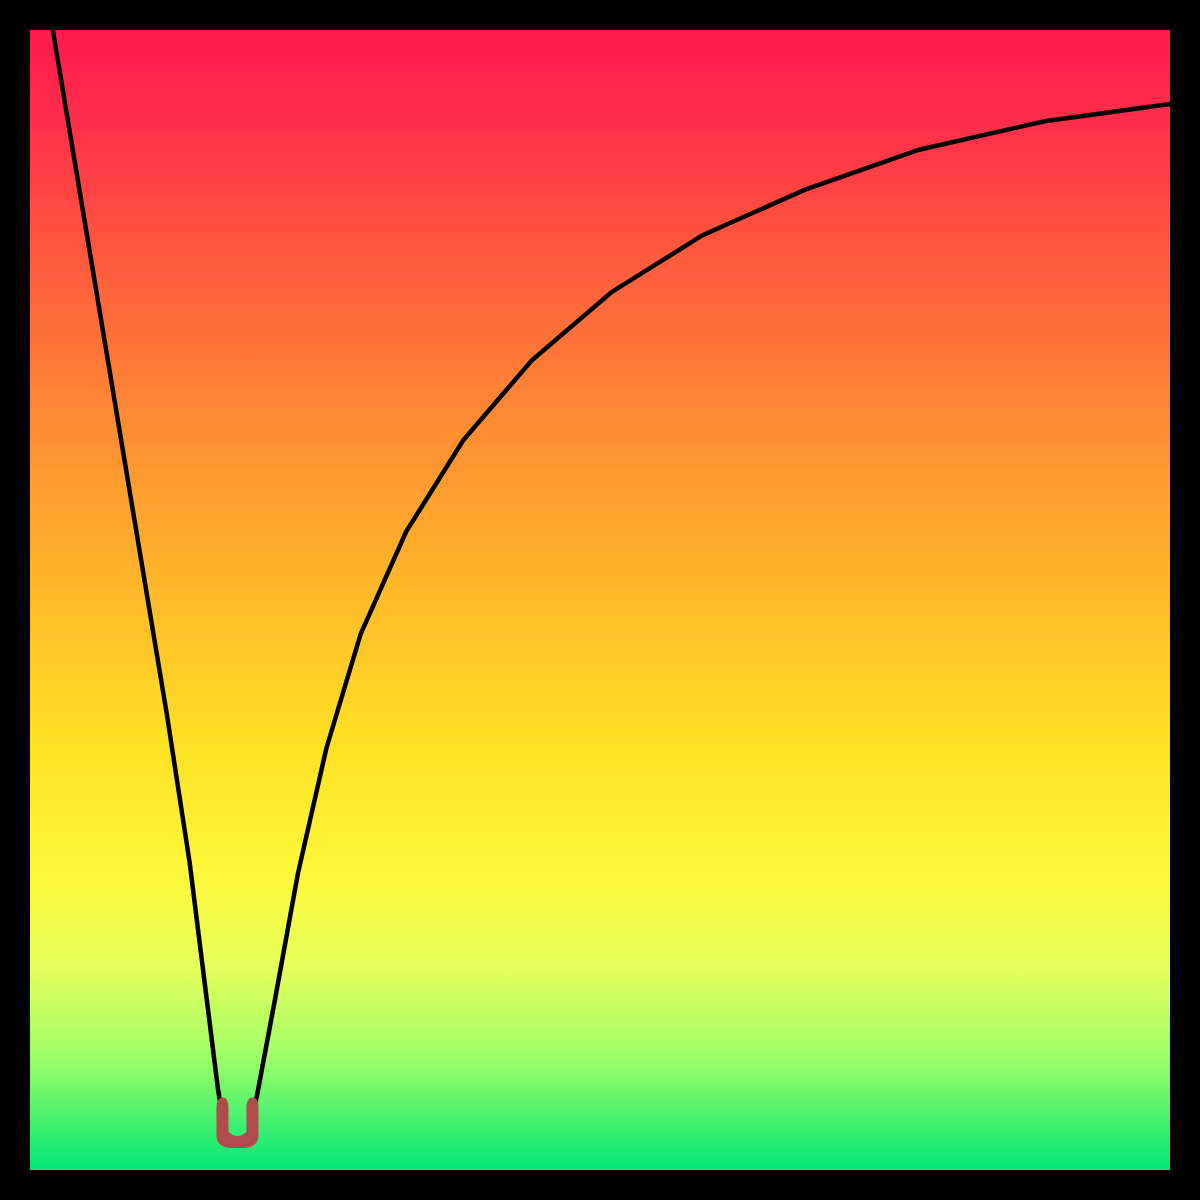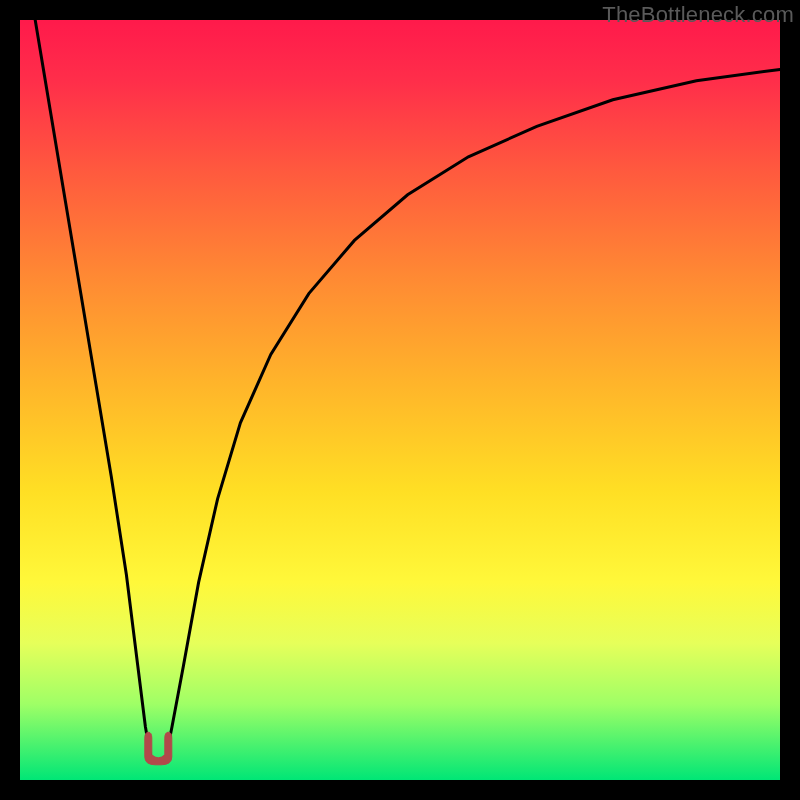--- a/index.html
+++ b/index.html
@@ -63,14 +63,13 @@
 <body>
 
 <div class="frame">
   <div class="plot">
     <svg class="curve" viewBox="0 0 760 760" preserveAspectRatio="none">
       <path fill="none" stroke="#000" stroke-width="3" stroke-linecap="round" d="M15.20 0.00 L30.40 91.20 L45.60 182.40 L60.80 273.60 L76.00 364.80 L91.20 456.00 L106.40 554.80 L117.80 646.00 L125.40 706.80 L130.72 737.20"></path>
       <path fill="none" stroke="#000" stroke-width="3" stroke-linecap="round" d="M145.92 737.20 L152.00 706.80 L163.40 646.00 L178.60 562.40 L197.60 478.80 L220.40 402.80 L250.80 334.40 L288.80 273.60 L334.40 220.40 L387.60 174.80 L448.40 136.80 L516.80 106.40 L592.80 79.80 L676.40 60.80 L760.00 49.40"></path>
       <path fill="#b14a4a" stroke="#b14a4a" stroke-width="1" d="M 124.8 718.2 L 124.8 736.8 Q 124.8 744.8 135.3 744.8 L 141.3 744.8 Q 151.8 744.8 151.8 736.8 L 151.8 718.2 Q 151.8 712.2 148.3 712.2 Q 144.8 712.2 144.8 718.2 L 144.8 734.8 Q 138.3 740.8 131.8 734.8 L 131.8 718.2 Q 131.8 712.2 128.3 712.2 Q 124.8 712.2 124.8 718.2 Z"></path>
     </svg>
   </div>
-  <div class="watermark">TheBottleneck.com</div>
 </div>
 
 </body></html>

